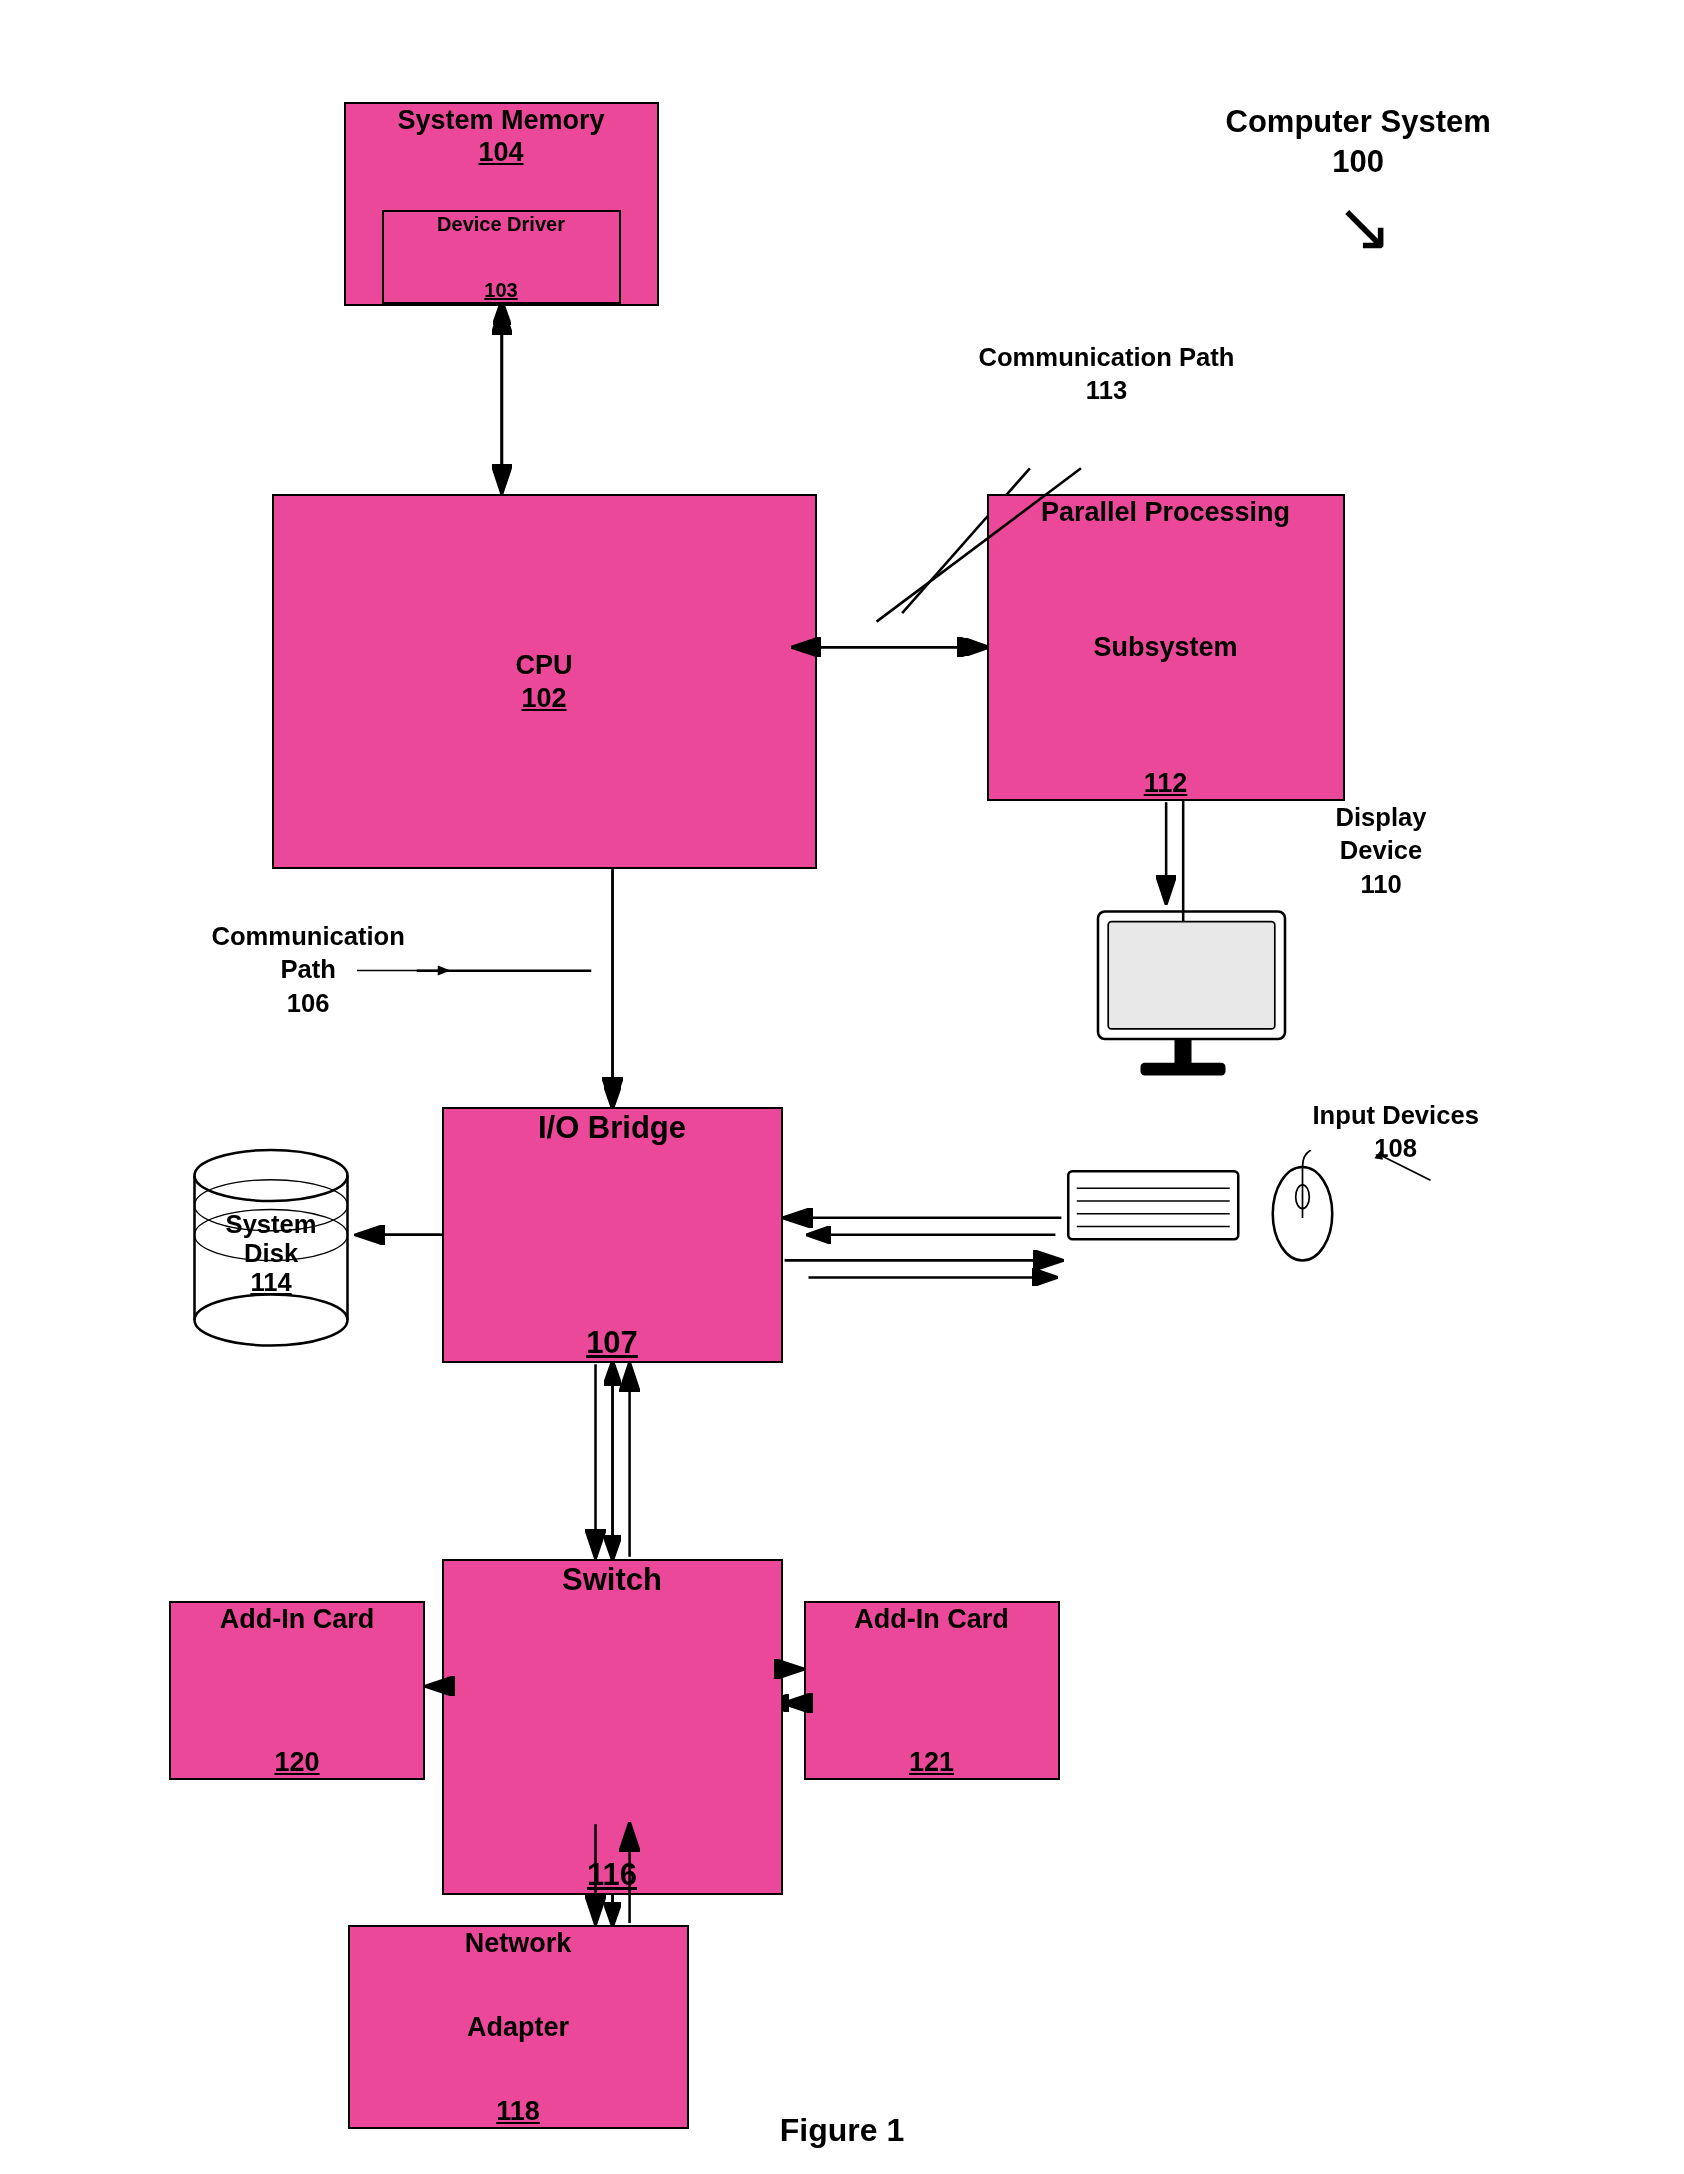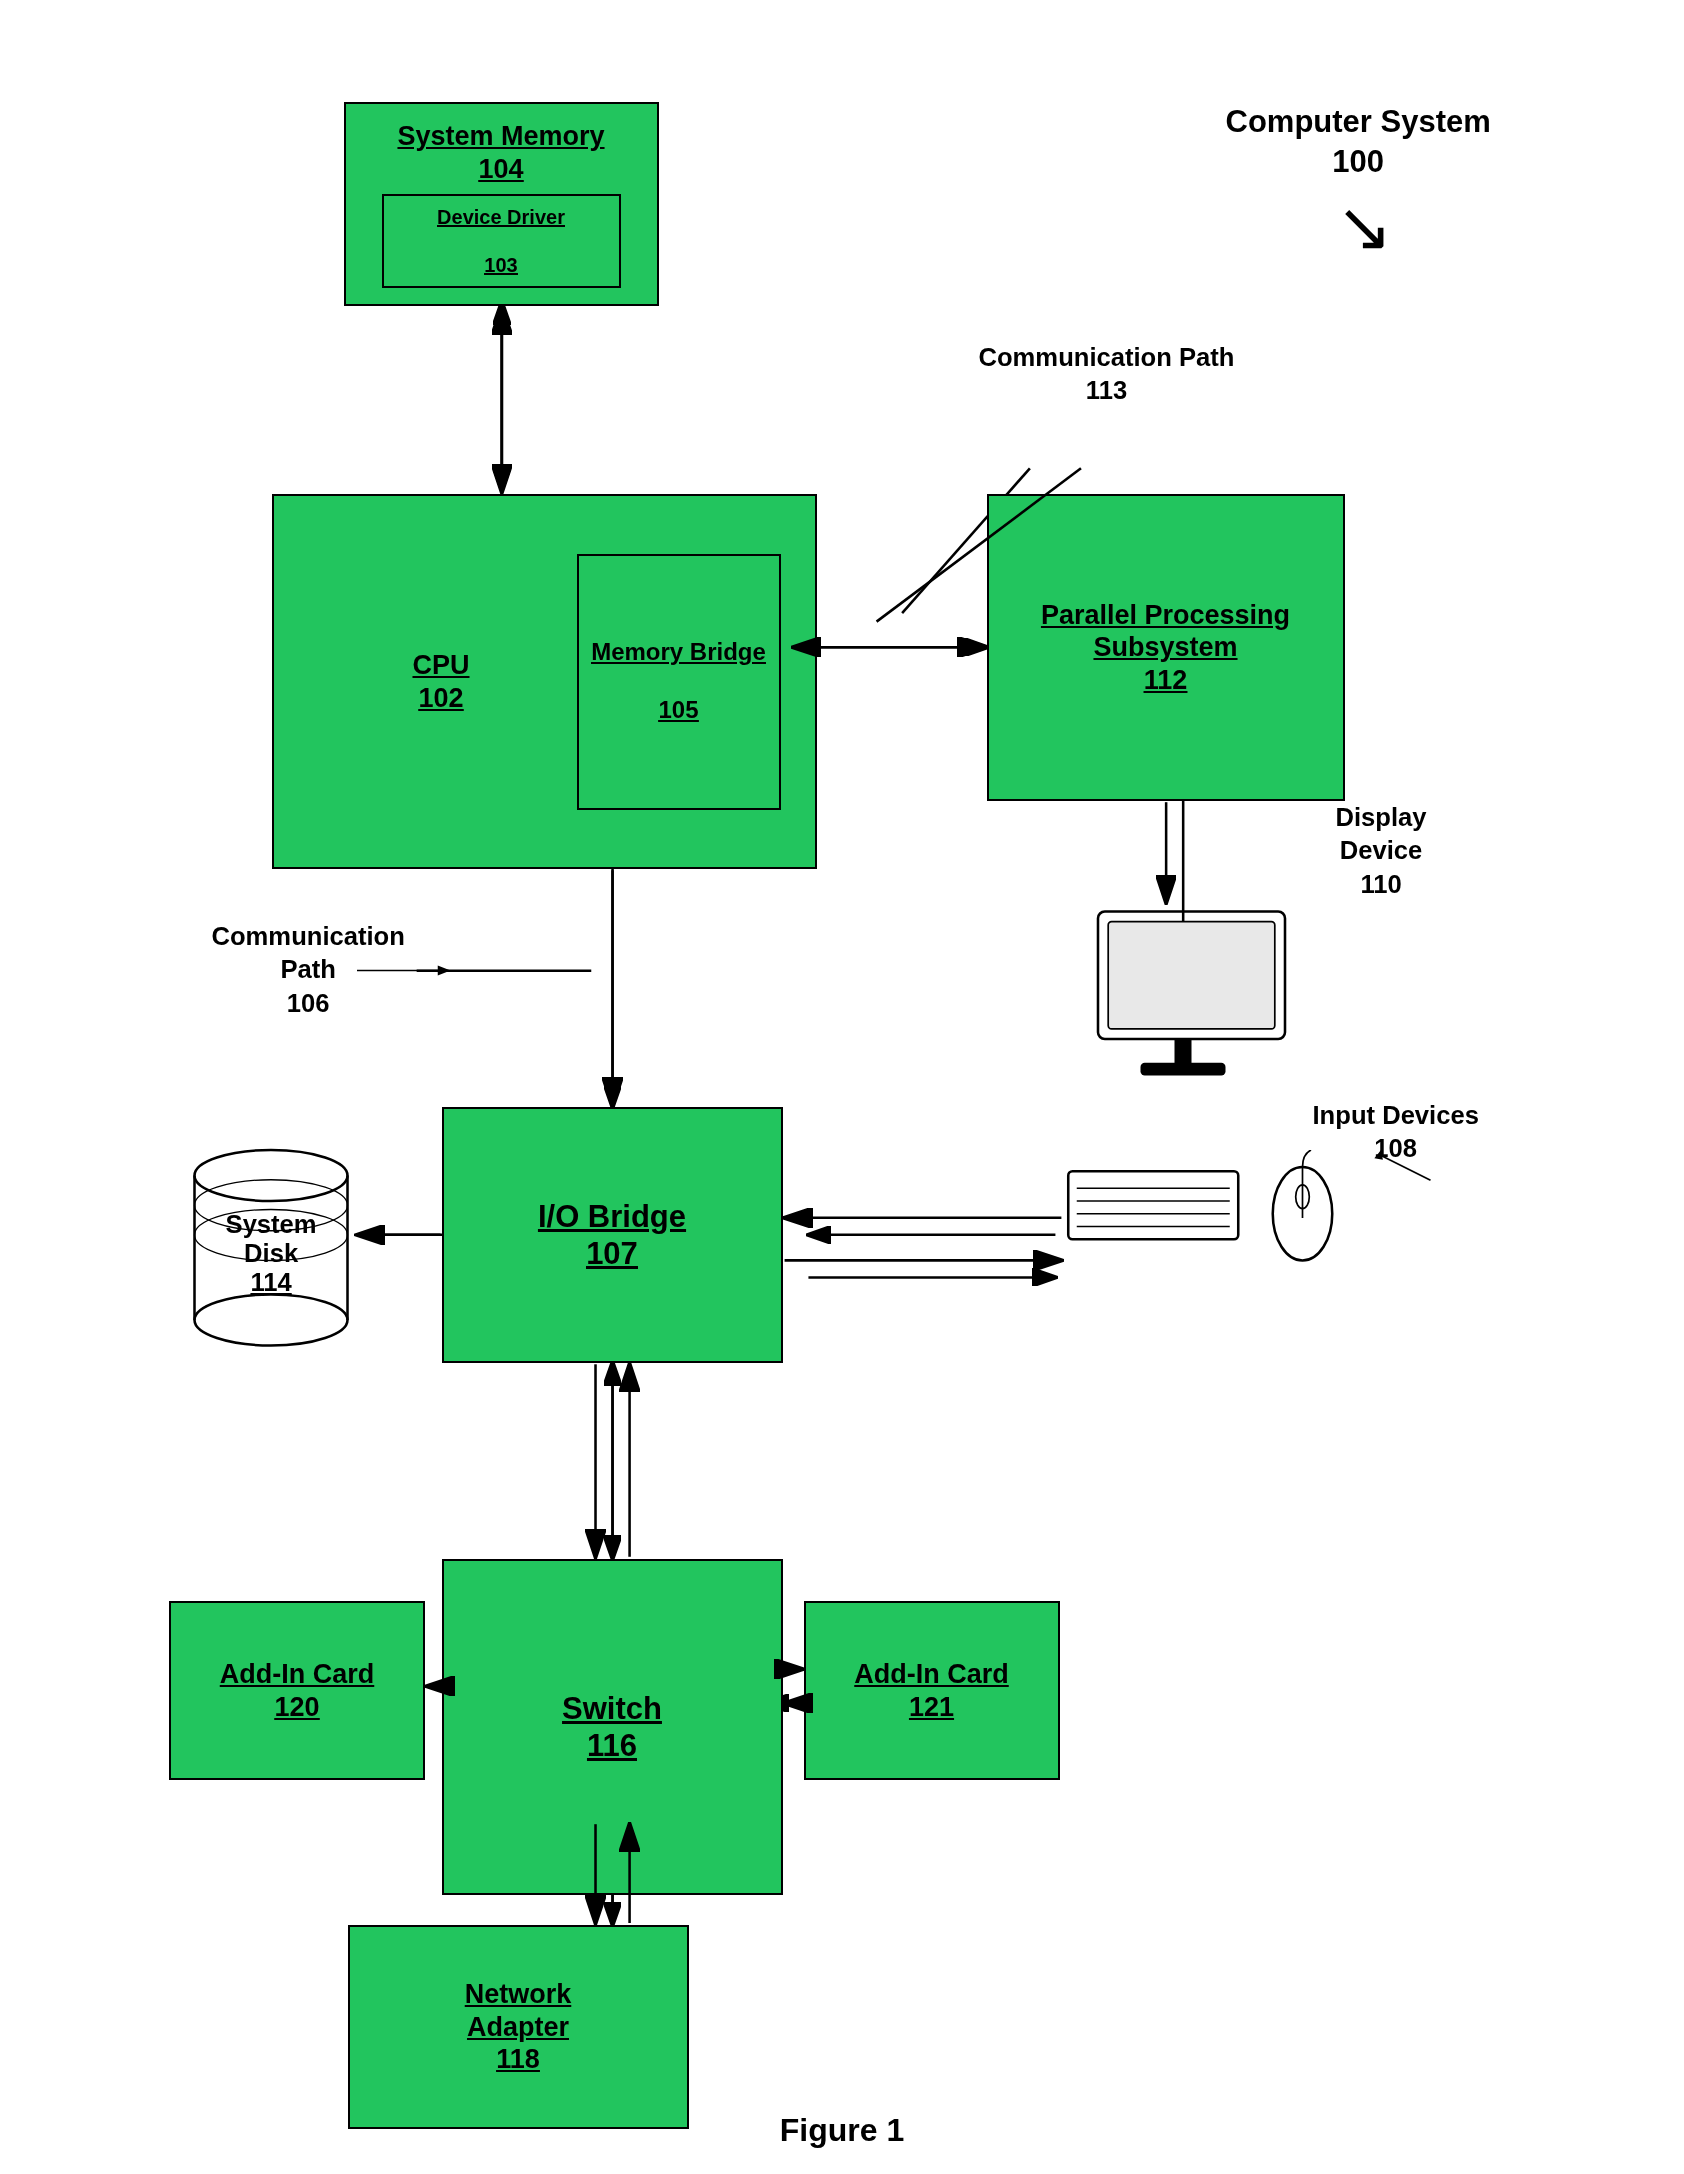--- a/index.html
+++ b/index.html
@@ -16,30 +16,29 @@
 
     .diagram-container {
       position: relative;
       width: 1363px;
       height: 2027px;
     }
 
     .box {
       position: absolute;
       border: 2.6px solid #000;
-      background: #22c55e;
+      background: #ec4899;
       display: flex;
       flex-direction: column;
       align-items: center;
-      justify-content: center;
+      justify-content: space-between;
       text-align: center;
       font-weight: bold;
       font-size: 27px;
       line-height: 1.2;
-      text-decoration: underline;
     }
 
     .box u {
       text-decoration: underline;
     }
 
     svg.arrows {
       position: absolute;
       top: 0;
       left: 0;
@@ -138,25 +137,20 @@
     </div>
   </div>
 
   <div class="box" style="top:443px; left:111px; width:545px; height:375px; font-size:27px; flex-direction:row; align-items:center; gap:2px; padding:34px;">
 
     <div style="text-align:center; flex:1;">
       <div>CPU</div>
       <div><u>102</u></div>
     </div>
 
-    <div class="box" style="position:relative; width:204px; height:256px; font-size:24px; border:2.6px solid #000; flex-shrink:0;">
-      <span>Memory Bridge</span>
-        <br>
-      <u>105</u>
-    </div>
   </div>
 
   <div class="box" style="top:443px; left:826px; width:358px; height:307px; font-size:27px;">
     <div>Parallel Processing</div>
     <div>Subsystem</div>
     <u>112</u>
   </div>
 
   <div class="label-text" style="top:290px; left:818px; font-size:25.6px;">
     <div>Communication Path</div>

